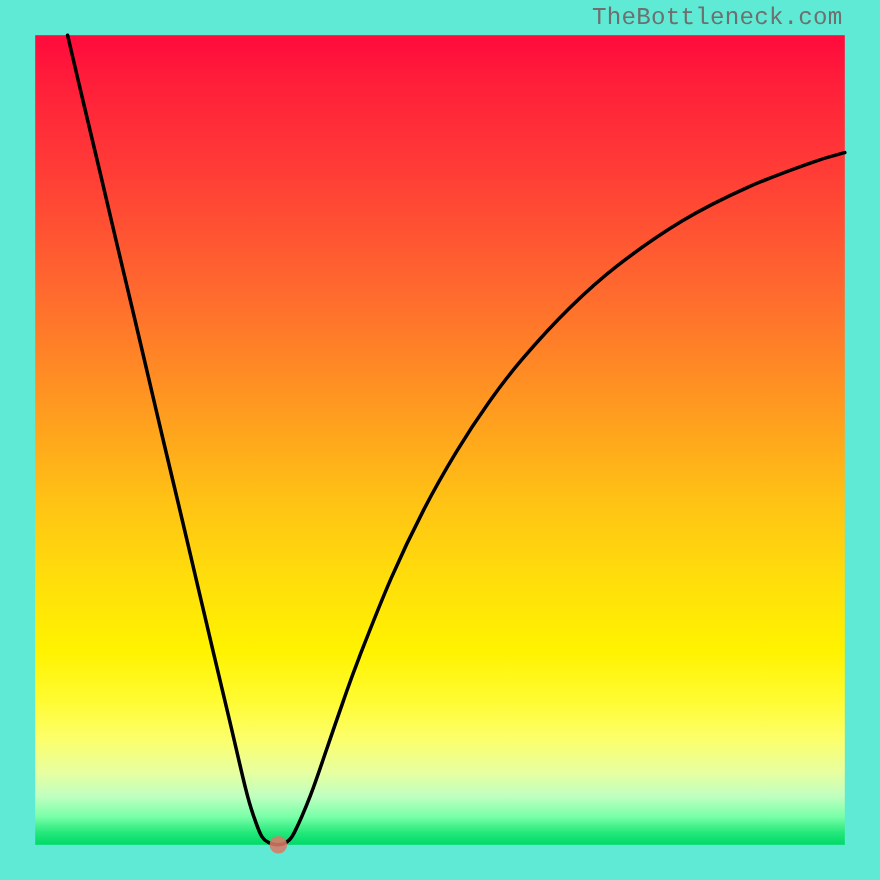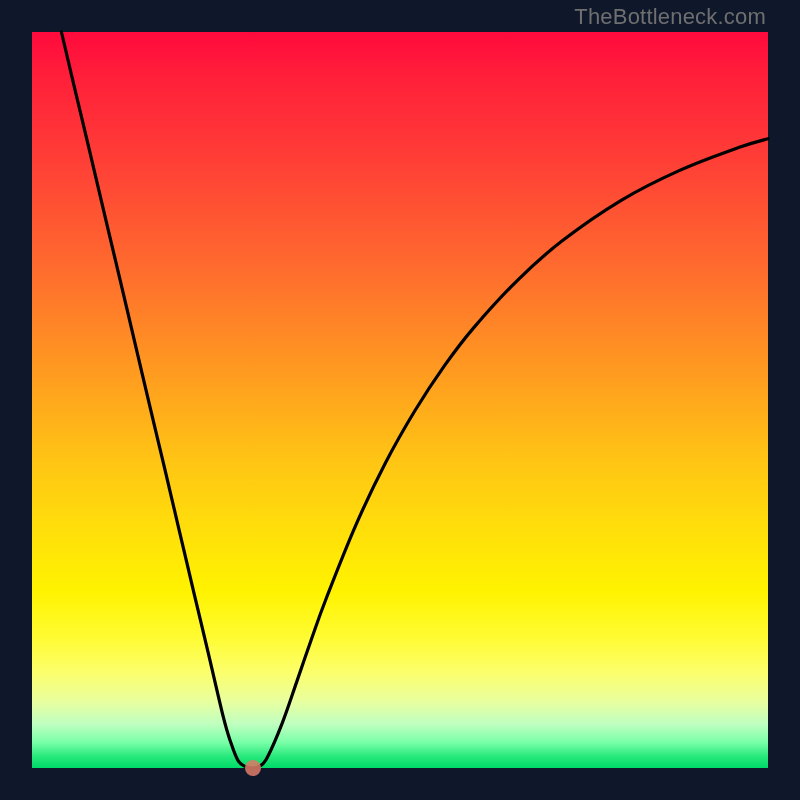--- a/index.html
+++ b/index.html
@@ -8,21 +8,22 @@
     width: 800px;
     height: 800px;
     background: #000;
     overflow: hidden;
     font-family: Arial, Helvetica, sans-serif;
   }
   .frame {
     position: relative;
     width: 800px;
     height: 800px;
-    background: #0f172a;
+    background: #5eead4;
+    font-family: Liberation Mono, monospace;
   }
   .plot-area {
     position: absolute;
     left: 32px;
     top: 32px;
     width: 736px;
     height: 736px;
     background: linear-gradient(to bottom,
       #ff0a3c 0%,
       #ff1f3a 6%,

